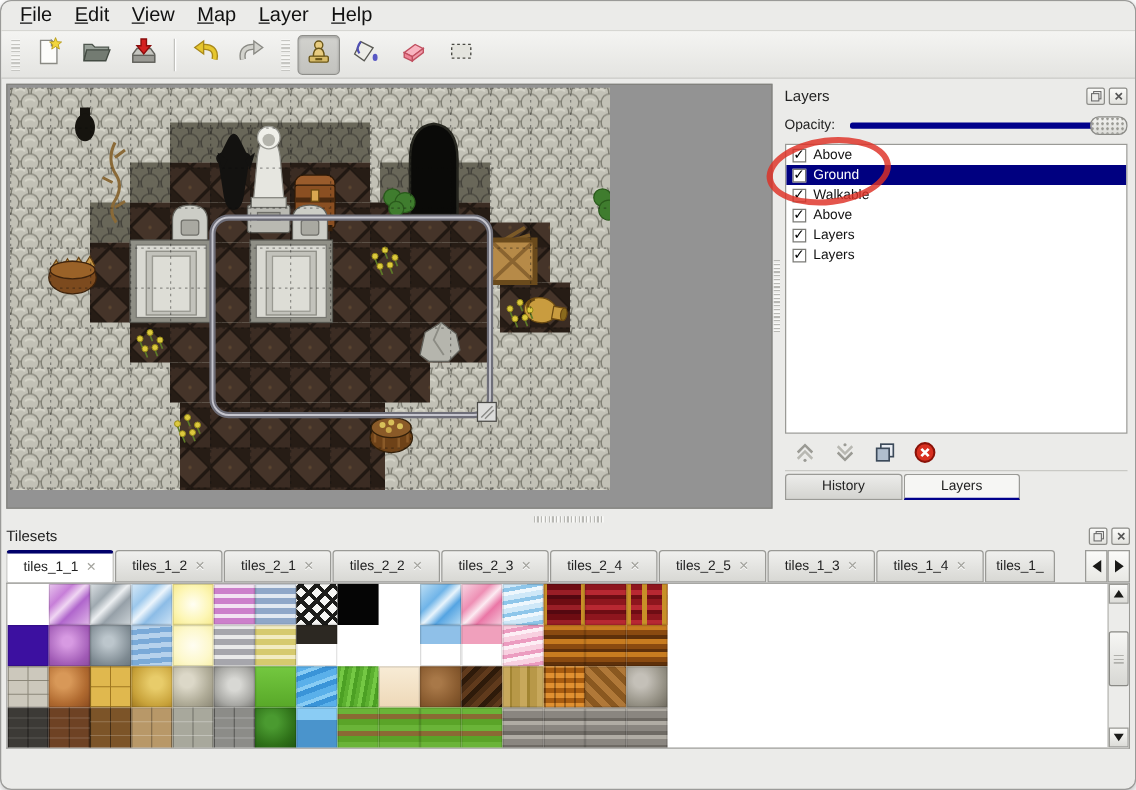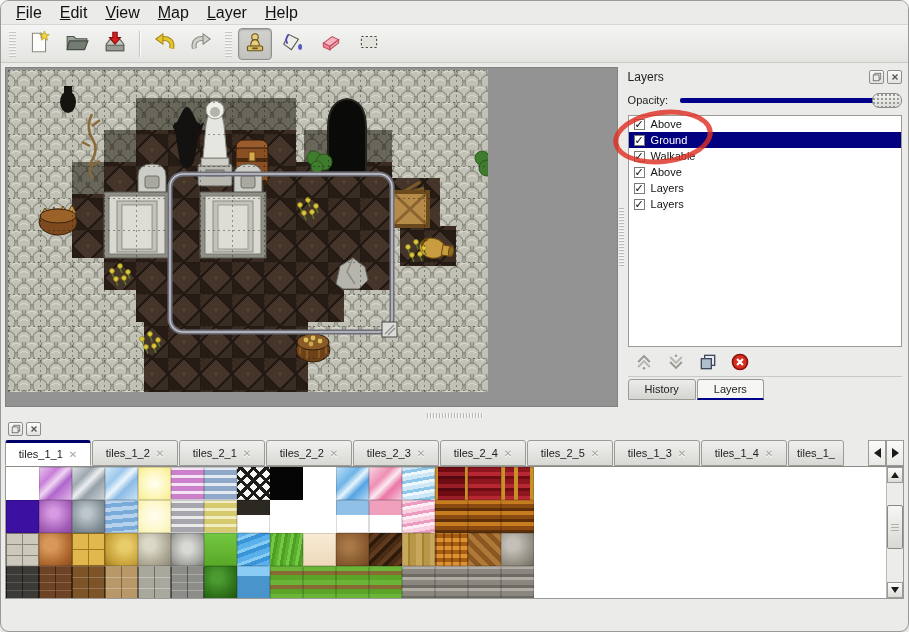--- a/index.html
+++ b/index.html
@@ -35,21 +35,21 @@
   .slider-handle{width:30px;height:15px;margin-left:-8px;border:1px solid #8a8a86;border-radius:7px;
      background:radial-gradient(circle,#9a9a94 1px,transparent 1.2px) 3px 3px/4px 4px,linear-gradient(#f2f2f0,#dcdcd8);}
   .layer-list{height:232px;margin-top:4px;background:#fff;border:1px solid #9a9a96;overflow:hidden;}
   .layer-row{height:16px;display:flex;align-items:center;font-size:11px;color:#111;}
   .layer-row.selected{background:#000080;color:#fff;}
   .cb{width:11px;height:11px;margin:0 6px 0 5px;background:#fff;border:1px solid #7a7a76;font-size:11px;line-height:9px;font-weight:bold;color:#000;text-align:center;flex:none;}
   .layer-toolbar{height:30px;display:flex;align-items:center;gap:8px;padding-left:4px;border-bottom:1px solid #c9c9c5;}
   .lt-btn{width:24px;height:24px;display:flex;align-items:center;justify-content:center;}
   .lt-btn svg{width:20px;height:20px;}
   .dock-tabs{height:24px;display:flex;align-items:flex-start;padding-top:2px;}
-  .dock-tab{height:21px;padding:3px 16px;font-size:11px;background:linear-gradient(#ececea,#d4d4d0);border:1px solid #9a9a96;border-radius:3px 3px 0 0;margin-right:1px;color:#222;}
+  .dock-tab{height:21px;padding:3px 29px;font-size:11px;background:linear-gradient(#ececea,#d4d4d0);border:1px solid #9a9a96;border-radius:3px 3px 0 0;margin-right:1px;color:#222;}
   .dock-tab.active{background:#f6f6f4;border-bottom:2px solid #00008b;font-weight:normal;}
   
   .hsplit{height:8px;display:flex;align-items:center;justify-content:center;}
   .hsplit .knurl{height:5px;width:56px;background:repeating-linear-gradient(90deg,#b8b8b4 0 1px,#f8f8f6 1px 2px,transparent 2px 3px);}
   
   .tilesets{height:184px;padding:0 4px;display:flex;flex-direction:column;}
   .ts-tabs-row{height:27px;display:flex;align-items:flex-end;overflow:hidden;}
   .ts-tab{height:26px;flex:none;width:86px;display:flex;align-items:center;justify-content:center;gap:6px;font-size:11px;color:#222;
      background:linear-gradient(#f0f0ee,#d8d8d4);border:1px solid #9a9a96;border-radius:3px 3px 0 0;margin-right:1px;}
   .ts-tab.active{background:#fff;border-top:3px solid #00006a;border-bottom:1px solid #fff;}
@@ -521,20 +521,21 @@
         </div>
     </div>
   </div>
 
   <div class="hsplit">
       <div class="knurl"></div>
     </div>
 
   <div class="tilesets">
     <div class="panel-titlebar">
+      <span class="panel-title">Tilesets</span>
       <span class="mini-btn">
           <svg viewBox="0 0 12 12">
             <rect x="3.5" y="1.5" width="7" height="7" fill="none" stroke="#666"></rect>
             <rect x="1.5" y="3.5" width="7" height="7" fill="#ececea" stroke="#666"></rect>
           </svg>
         </span>
       <span class="mini-btn">
           <svg viewBox="0 0 12 12">
             <path d="M3 3l6 6M9 3l-6 6" stroke="#555" stroke-width="1.6"></path>
           </svg>

